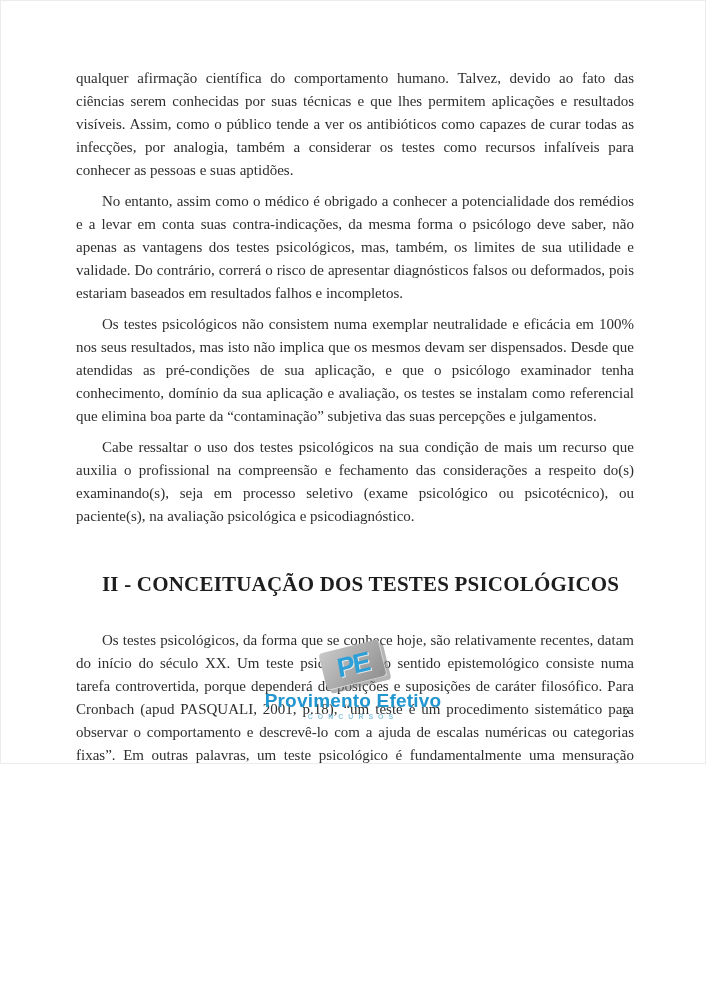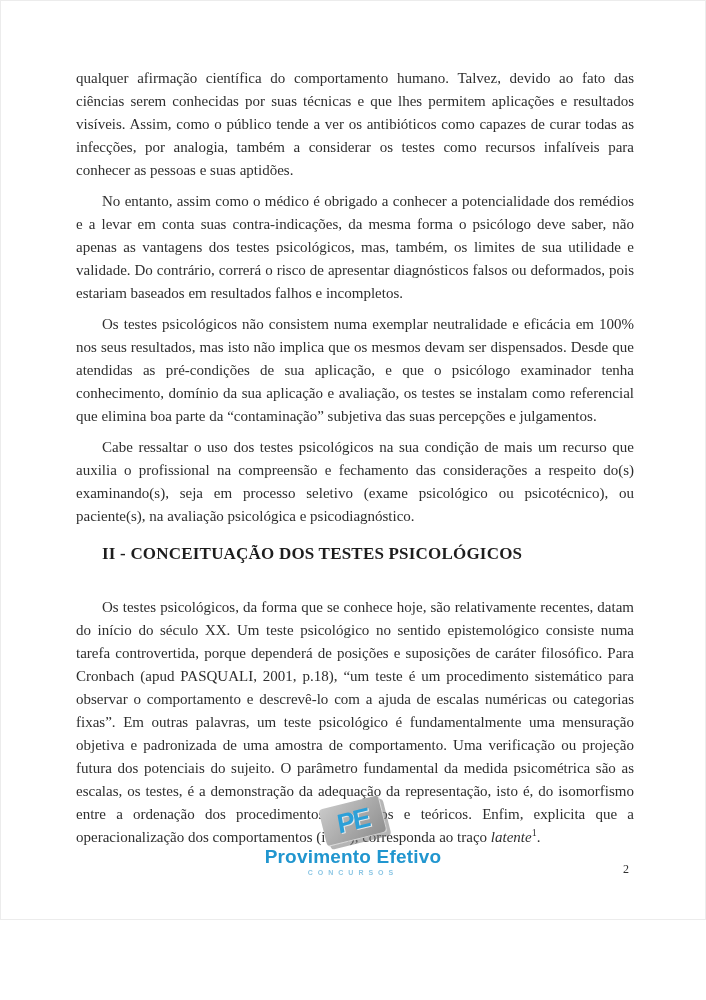--- a/index.html
+++ b/index.html
@@ -3,21 +3,21 @@
 <meta charset="utf-8">
 <style>
   html, body {
     margin: 0;
     padding: 0;
     background: #ffffff;
   }
   .page {
     position: relative;
     width: 706px;
-    height: 920px;
+    height: 764px;
     margin: 0 auto;
     background: #ffffff;
     border: 1px solid #ececec;
     box-sizing: border-box;
     overflow: hidden;
     font-family: "Liberation Serif", "DejaVu Serif", serif;
     color: #2e2e2e;
   }
   .content {
     position: absolute;
@@ -30,22 +30,22 @@
     font-size: 15px;
     line-height: 23px;
     text-align: justify;
     text-indent: 26px;
     color: #2e2e2e;
   }
   .para.no-indent {
     text-indent: 0;
   }
   .section-heading {
-    margin: 16px 0 32px 26px;
-    font-size: 17px;
+    margin: 44px 0 32px 26px;
+    font-size: 21px;
     font-weight: bold;
     color: #1d1d1d;
     letter-spacing: 0.2px;
   }
   .para i {
   }
   .para sup {
     font-size: 10px;
     line-height: 0;
     vertical-align: super;

